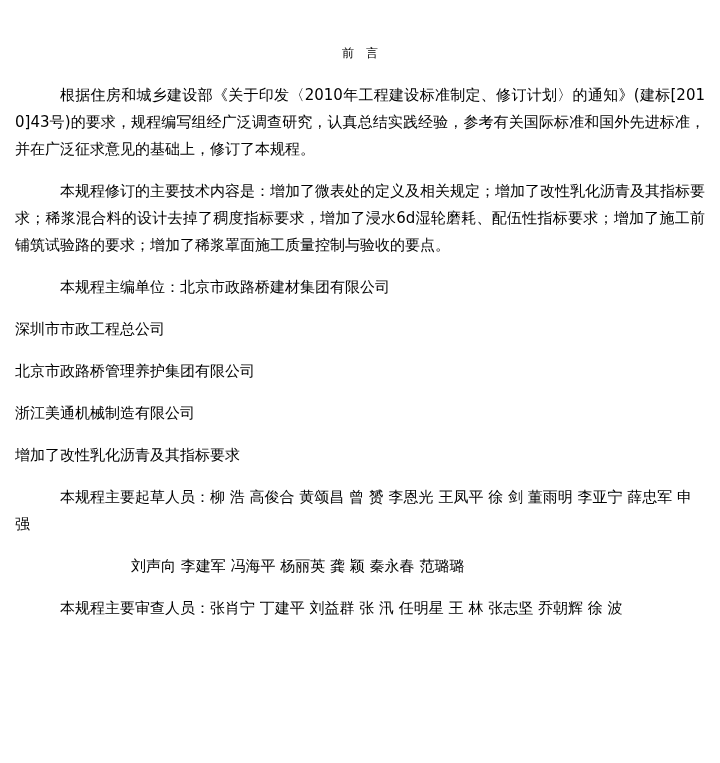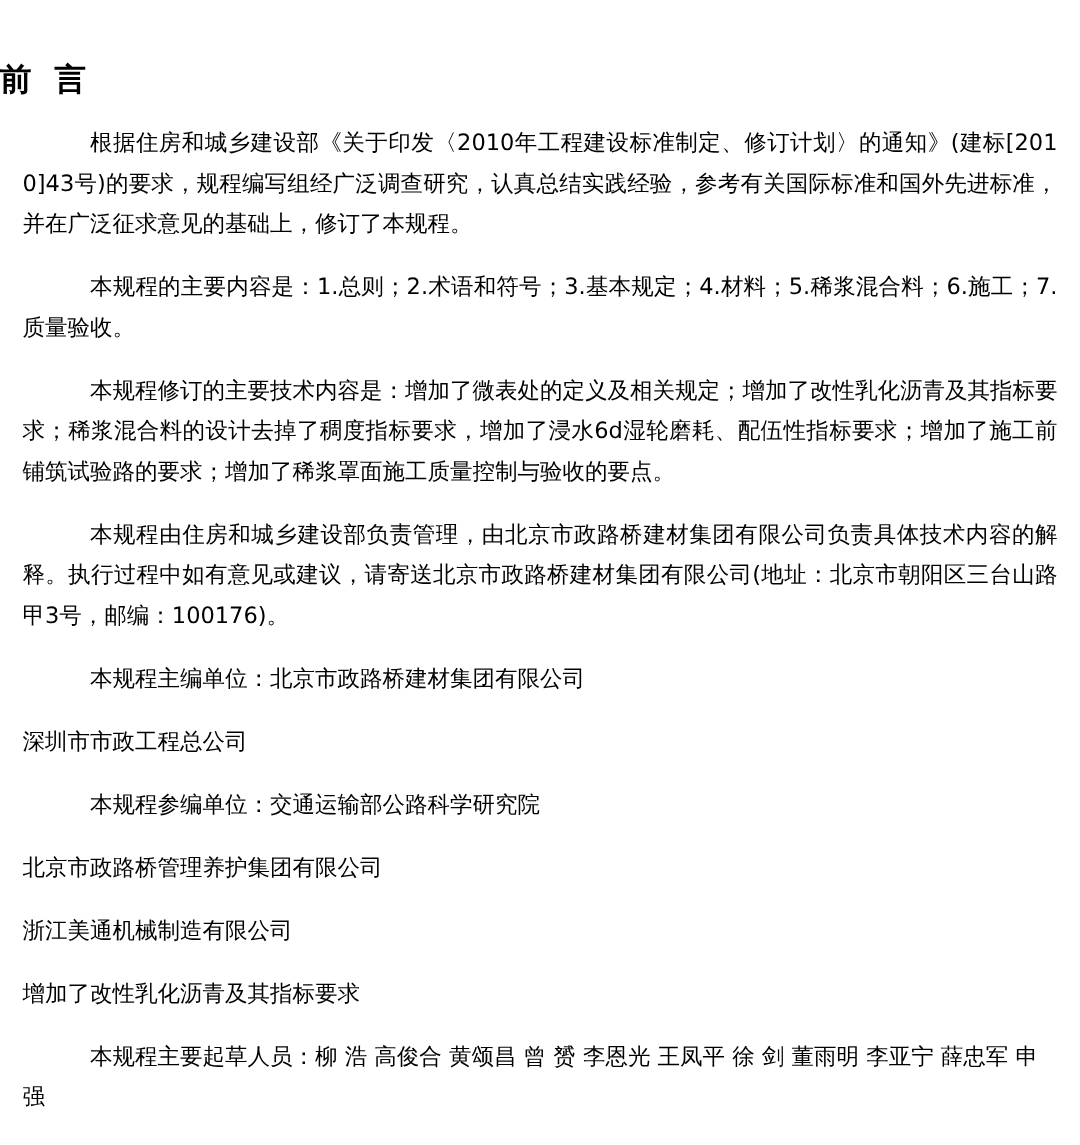--- a/index.html
+++ b/index.html
@@ -18,22 +18,23 @@
     height: 763px;
     padding-top: 40px;
     color: #000000;
     background: #ffffff;
     font-family: "DejaVu Sans", sans-serif;
     font-size: 15px;
     line-height: 27px;
   }
   .title {
     margin: 0 0 12px 0;
-    font-size: 21px;
-    font-weight: bold;
+    font-size: 12px;
+    font-weight: normal;
+    text-align: center;
     word-spacing: 8px;
   }
   p {
     margin: 15px;
   }
   .para {
     text-indent: 45px;
     text-align: justify;
     word-break: break-all;
     margin-bottom: 14px;
@@ -56,31 +57,28 @@
 </style>
 </head>
 <body>
 
 <div class="doc">
 
   <h1 class="title">前 言</h1>
 
   <p class="para">根据住房和城乡建设部《关于印发〈2010年工程建设标准制定、修订计划〉的通知》(建标[2010]43号)的要求，规程编写组经广泛调查研究，认真总结实践经验，参考有关国际标准和国外先进标准，并在广泛征求意见的基础上，修订了本规程。</p>
 
-  <p class="para">本规程的主要内容是：1.总则；2.术语和符号；3.基本规定；4.材料；5.稀浆混合料；6.施工；7.质量验收。</p>
 
   <p class="para">本规程修订的主要技术内容是：增加了微表处的定义及相关规定；增加了改性乳化沥青及其指标要求；稀浆混合料的设计去掉了稠度指标要求，增加了浸水6d湿轮磨耗、配伍性指标要求；增加了施工前铺筑试验路的要求；增加了稀浆罩面施工质量控制与验收的要点。</p>
 
-  <p class="para">本规程由住房和城乡建设部负责管理，由北京市政路桥建材集团有限公司负责具体技术内容的解释。执行过程中如有意见或建议，请寄送北京市政路桥建材集团有限公司(地址：北京市朝阳区三台山路甲3号，邮编：100176)。</p>
 
   <p class="unit-line">本规程主编单位：北京市政路桥建材集团有限公司</p>
 
   <p class="sub-unit">深圳市市政工程总公司</p>
 
-  <p class="unit-line">本规程参编单位：交通运输部公路科学研究院</p>
 
   <p class="sub-unit">北京市政路桥管理养护集团有限公司</p>
 
   <p class="sub-unit">浙江美通机械制造有限公司</p>
 
   <p class="sub-unit">增加了改性乳化沥青及其指标要求</p>
 
   <p class="drafters-first">本规程主要起草人员：柳 浩 高俊合 黄颂昌 曾 赟 李恩光 王凤平 徐 剑 董雨明 李亚宁 薛忠军 申 强</p>
 
   <p class="drafters-cont">刘声向 李建军 冯海平 杨丽英 龚 颖 秦永春 范璐璐</p>

